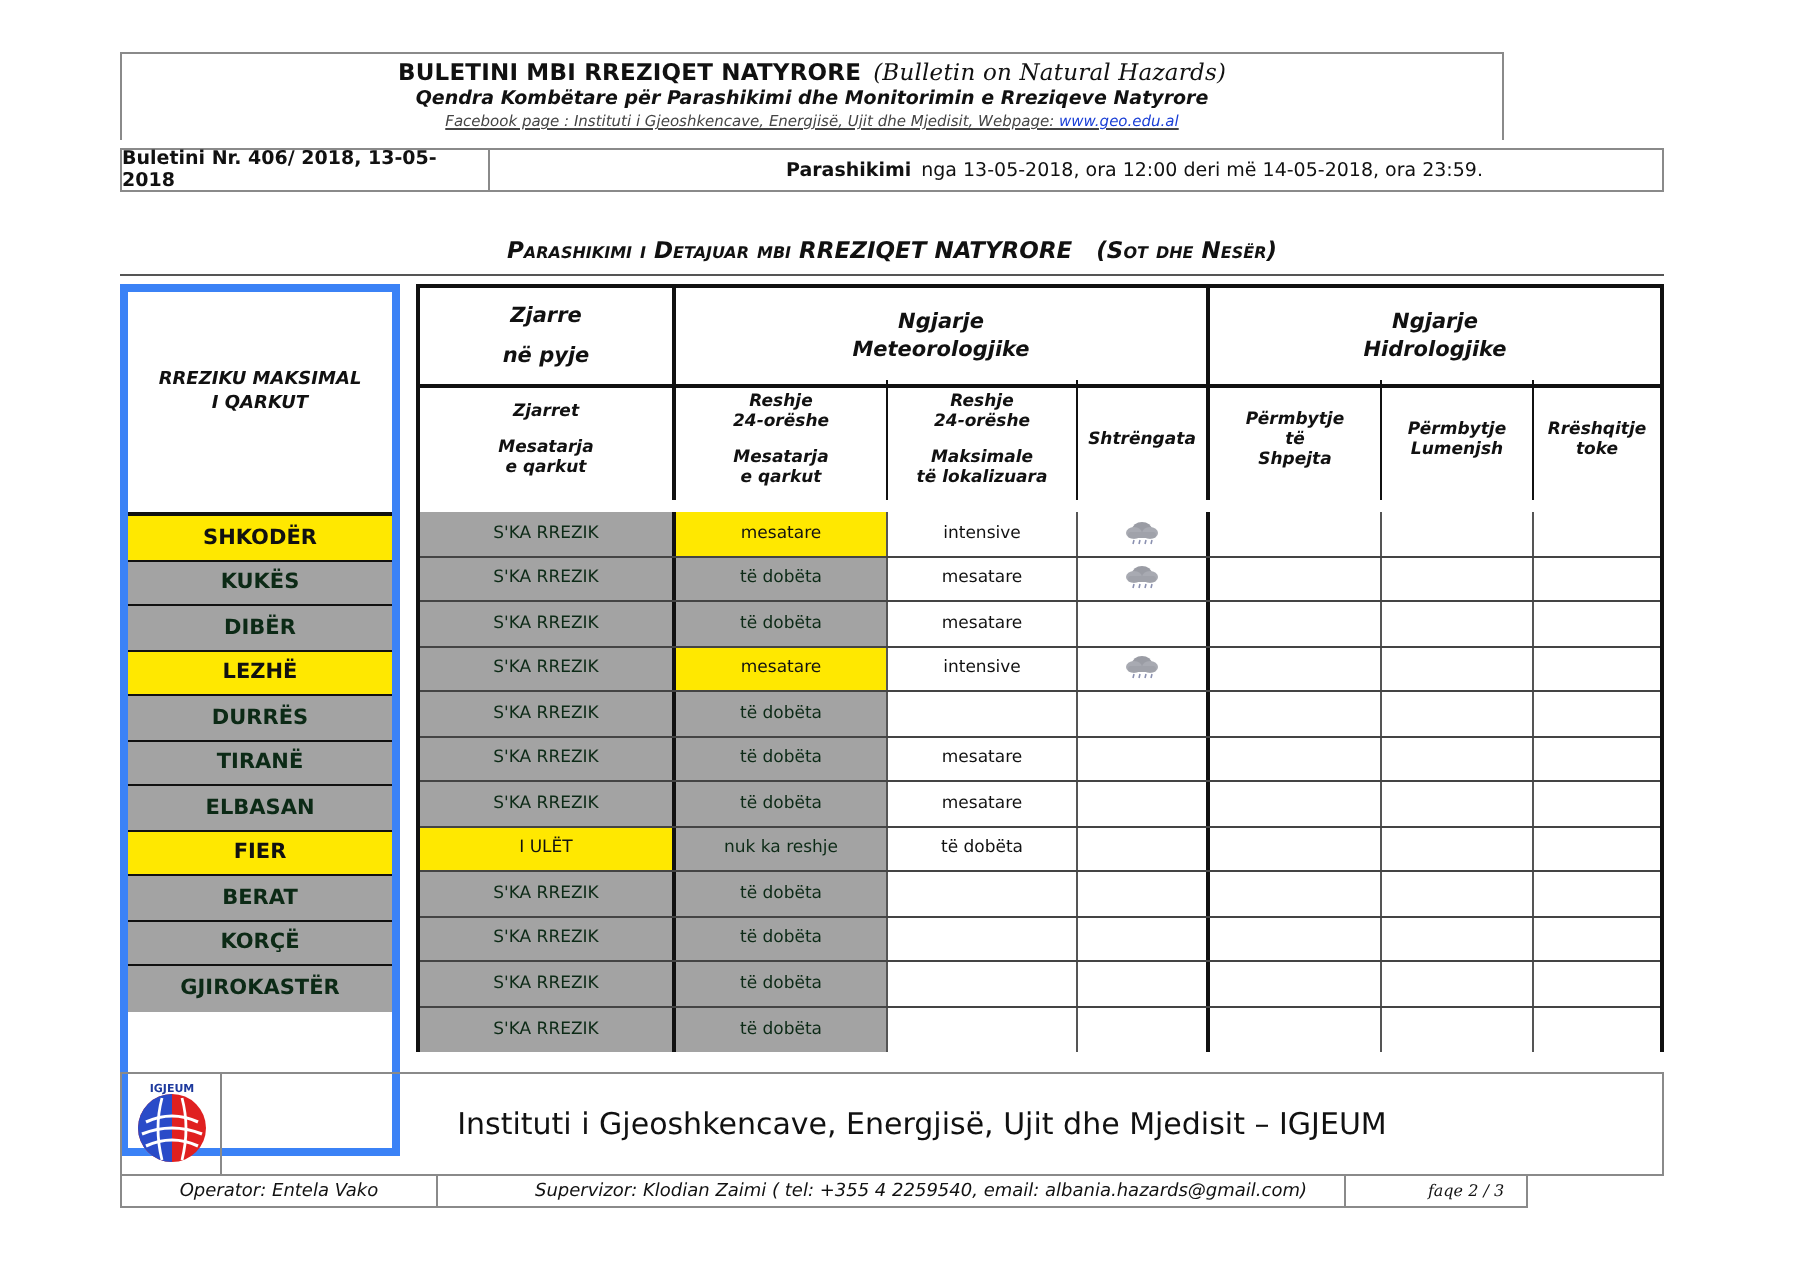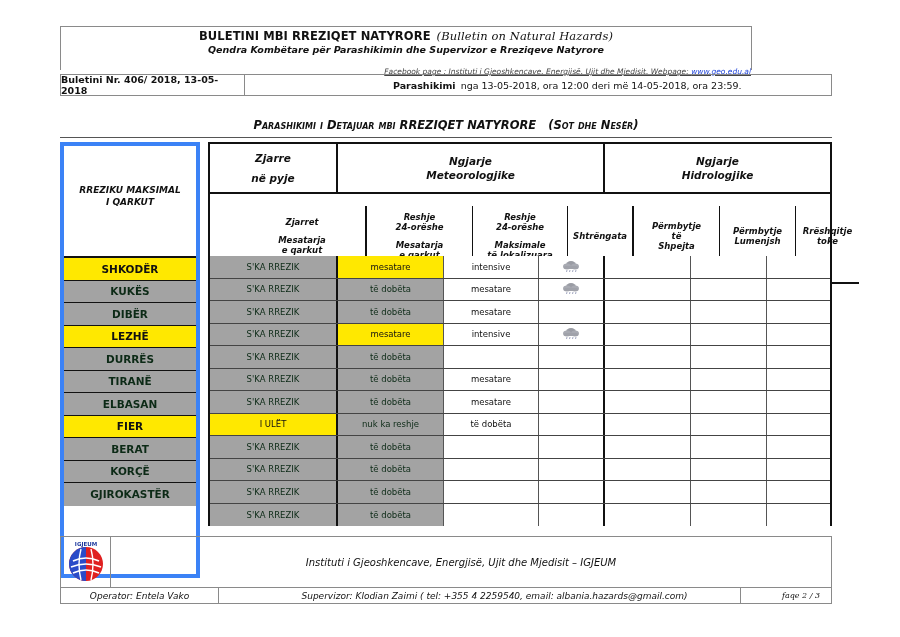--- a/index.html
+++ b/index.html
@@ -4,21 +4,21 @@
 <style>
   * { box-sizing: border-box; margin: 0; padding: 0; }
   html, body { width: 900px; height: 637px; background: #ffffff; overflow: hidden; }
   body { position: relative; font-family: "DejaVu Sans", sans-serif; color: #111; }
 
   
   .hdr { position: absolute; left: 60px; top: 26px; width: 692px; height: 44px; border: 1px solid #8a8a8a; border-bottom: none; text-align: center; }
   .hdr .t1 { font-size: 11.5px; font-weight: bold; margin-top: 2px; letter-spacing: 0.1px; }
   .hdr .t1 .en { font-family: "DejaVu Serif", serif; font-weight: normal; font-style: italic; font-size: 11.5px; margin-left: 6px; }
   .hdr .t2 { font-size: 9.5px; font-weight: bold; font-style: italic; margin-top: 1px; }
-  .hdr .t3 { font-size: 7.5px; font-style: italic; text-decoration: underline; color: #444; margin-top: 12px; text-align: right; }
+  .hdr .t3 { font-size: 7.5px; font-style: italic; text-decoration: underline; color: #444; margin-top: 1px; }
   .hdr .t3 .link { color: #1a3fd6; }
   .hdr-row { position: absolute; left: 60px; top: 74px; width: 772px; height: 22px; border: 1px solid #8a8a8a; display: flex; font-size: 9.5px; }
   .hdr-row .c1 { width: 184px; border-right: 1px solid #8a8a8a; font-weight: bold; display: flex; align-items: center; justify-content: center; }
   .hdr-row .c2 { flex: 1; display: flex; align-items: center; padding-left: 148px; }
   .hdr-row .c2 b { margin-right: 5px; }
 
   .sec-title { position: absolute; left: 60px; top: 118px; width: 772px; text-align: center; font-size: 11.5px; font-weight: bold; font-style: italic; }
   .sec-title .sc { font-variant: small-caps; }
   .sec-line { position: absolute; left: 60px; top: 137px; width: 772px; border-top: 1px solid #555; }
 
@@ -28,21 +28,21 @@
   .region { height: 22.5px; border-bottom: 1.5px solid #111; display: flex; align-items: center; justify-content: center; font-size: 10.5px; font-weight: bold; }
   .region:last-child { border-bottom: none; }
 
   
   .main-tbl { position: absolute; left: 208px; top: 142px; width: 624px; height: 384px; border: 2px solid #111; }
   .grp-row { position: absolute; top: 0; height: 50px; display: flex; }
   .grp { height: 50px; border-right: 2px solid #111; border-bottom: 2px solid #111; display: flex; flex-direction: column; align-items: center; justify-content: center; text-align: center; font-size: 10.5px; font-weight: bold; font-style: italic; line-height: 14px; }
   .grp:last-child { border-right: none; }
   .grp .l2 { margin-top: 6px; }
 
-  .sub-row { position: absolute; top: 62px; height: 78px; display: flex; border-bottom: 2px solid #111; padding-left: 29px; }
+  .sub-row { position: absolute; top: 46px; height: 78px; display: flex; border-bottom: 2px solid #111; }
   .sub { height: 60px; border-right: 1px solid #111; display: flex; flex-direction: column; align-items: center; justify-content: center; text-align: center; font-size: 8.5px; font-weight: bold; font-style: italic; line-height: 10px; }
   .sub.thick { border-right: 2px solid #111; }
   .sub:last-child { border-right: none; }
   .sub .gap { height: 8px; }
 
   .rows { position: absolute; top: 112px; left: 0; width: 620px; }
   .row { display: flex; height: 22.5px; border-bottom: 1px solid #444; }
   .row:last-child { border-bottom: none; }
   .cell { height: 100%; border-right: 1px solid #555; display: flex; align-items: center; justify-content: center; font-size: 8.5px; color: #111; }
   .cell.thick { border-right: 2px solid #111; }
@@ -60,34 +60,34 @@
   .w5 { width: 86px; }
   .w6 { width: 76px; }
   .w7 { width: 63px; }
 
   .cloud { width: 20px; height: 14px; position: relative; }
   .cloud svg { display: block; }
 
   
   .foot { position: absolute; left: 60px; top: 536px; width: 772px; height: 52px; border: 1px solid #8a8a8a; display: flex; }
   .foot .logo { width: 50px; border-right: 1px solid #8a8a8a; display: flex; align-items: center; justify-content: center; }
-  .foot .inst { flex: 1; display: flex; align-items: center; justify-content: center; font-size: 10px; padding-right: 20px; font-style: italic; }
-  .foot2 { position: absolute; left: 60px; top: 588px; width: 772px; height: 16px; border: 1px solid #8a8a8a; border-top: none; display: flex; font-size: 9px; font-style: italic; gap: 30px; }
+  .foot .inst { flex: 1; display: flex; align-items: center; justify-content: center; font-size: 15px; padding-right: 20px; }
+  .foot2 { position: absolute; left: 60px; top: 588px; width: 704px; height: 16px; border: 1px solid #8a8a8a; border-top: none; display: flex; font-size: 9px; font-style: italic; gap: 30px; }
   .foot2 .o { width: 158px; border-right: 1px solid #8a8a8a; display: flex; align-items: center; justify-content: center; }
   .foot2 .s { flex: 1; border-right: 1px solid #8a8a8a; display: flex; align-items: center; justify-content: center; }
   .foot2 .p { width: 60px; display: flex; align-items: center; justify-content: center; font-family: "DejaVu Serif", serif; font-size: 8px; }
 </style>
 </head>
 <body>
 
 <div class="hdr">
   <div class="t1">
     <span>BULETINI MBI RREZIQET NATYRORE</span><span class="en">(Bulletin on Natural Hazards)</span>
   </div>
-  <div class="t2">Qendra Kombëtare për Parashikimin dhe Supervizor e Rreziqeve Natyrore</div>
+  <div class="t2">Qendra Kombëtare për Parashikimi dhe Monitorimin e Rreziqeve Natyrore</div>
   <div class="t3">
     <span>Facebook page : Instituti i Gjeoshkencave, Energjisë, Ujit dhe Mjedisit, Webpage: </span><span class="link">www.geo.edu.al</span>
   </div>
 </div>
 <div class="hdr-row">
   <div class="c1">Buletini Nr. 406/ 2018, 13-05-2018</div>
   <div class="c2">
     <b>Parashikimi</b>
     <span>nga 13-05-2018, ora 12:00 deri më 14-05-2018, ora 23:59.</span>
   </div>

